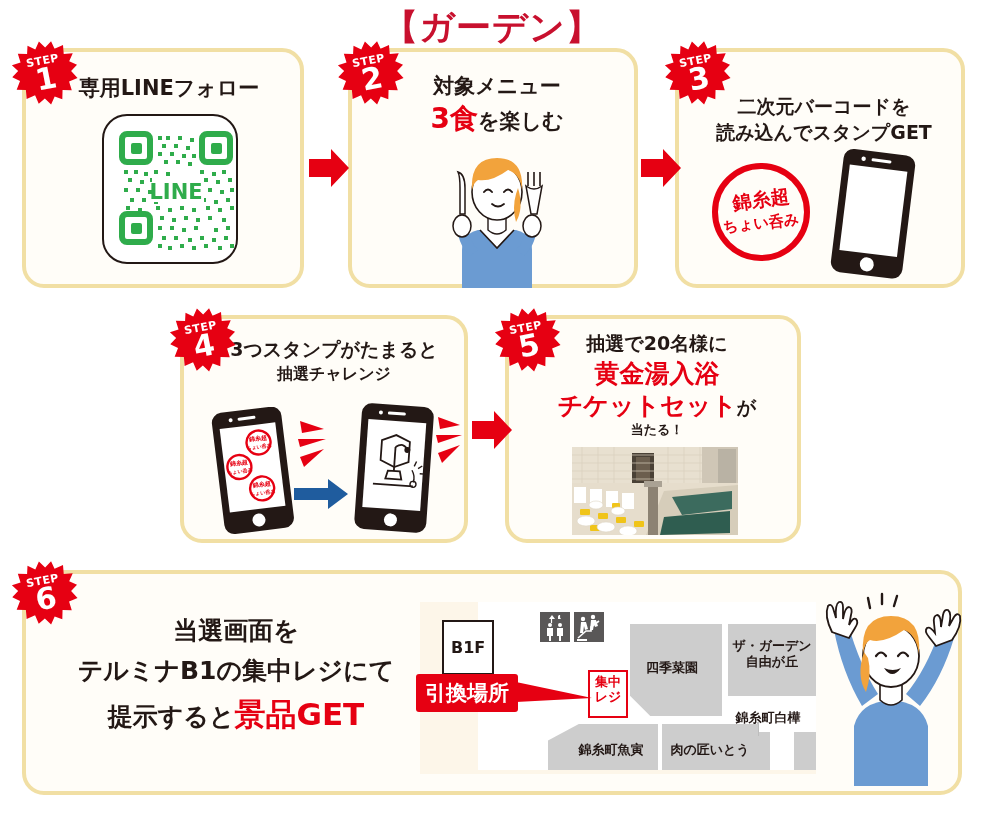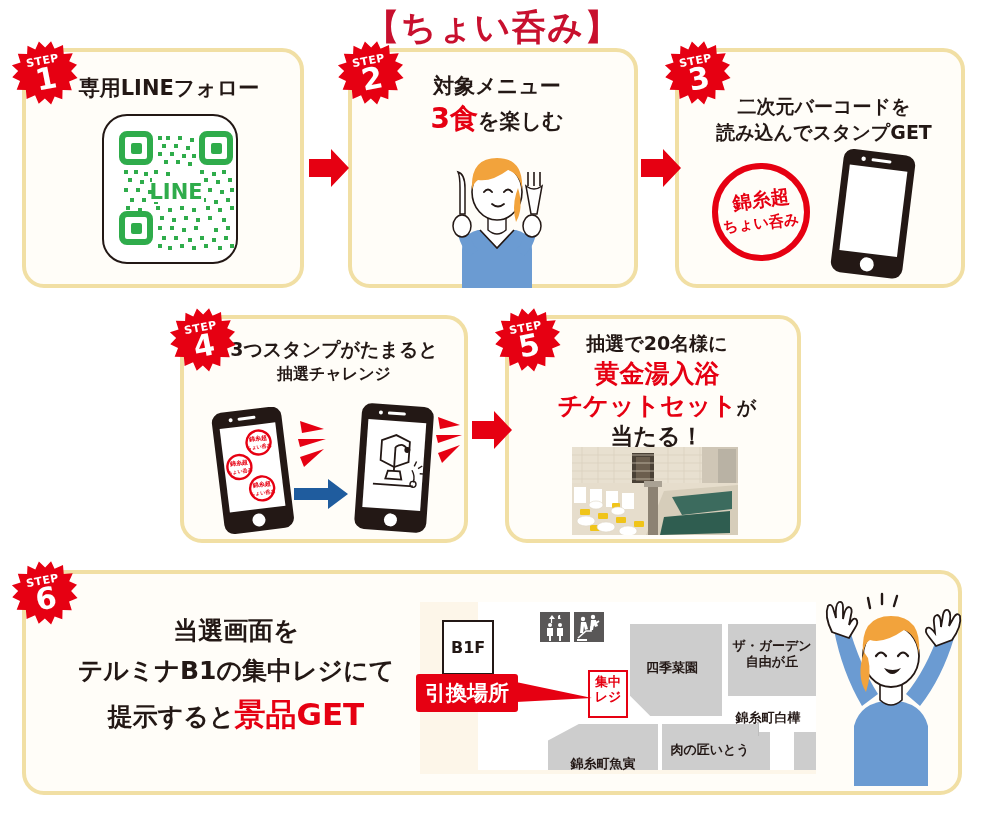--- a/index.html
+++ b/index.html
@@ -81,21 +81,21 @@
     font-family:"DejaVu Sans","Liberation Sans",sans-serif;
   }
   .stamp-txt{
     position:absolute;color:#e60012;font-weight:bold;text-align:center;
     font-family:"DejaVu Sans","Liberation Sans",sans-serif;line-height:1.05;
   }
 </style>
 </head>
 <body>
 
-<div id="title">【ちょい呑み】</div>
+<div id="title">【ガーデン】</div>
 
 <div class="card" style="left:22px;top:48px;width:282px;height:240px;">
   <div class="card-inner">
 
     <div class="headline" style="left:20px;top:22px;width:246px;font-size:21px;">専用LINEフォロー</div>
 
     <div class="qrbox" style="left:76px;top:62px;width:136px;height:150px;border-radius:25px;">
       <svg width="144" height="146" viewBox="0 0 144 146" style="position:absolute;left:0;top:0;">
         <g fill="#2fac4b">
 
@@ -374,21 +374,21 @@
   </svg>
 </div>
 
 <div class="card" style="left:505px;top:315px;width:296px;height:228px;">
   <div class="card-inner">
     <div class="headline" style="left:14px;top:12px;width:268px;font-size:19px;">抽選で20名様に</div>
     <div class="headline hl-red" style="left:14px;top:38px;width:268px;font-size:25px;">黄金湯入浴</div>
     <div class="headline" style="left:10px;top:70px;width:276px;font-size:25px;">
       <span class="hl-red">チケットセット</span><span style="font-size:19px;">が</span>
     </div>
-    <div class="headline" style="left:14px;top:102px;width:268px;font-size:23px;">当たる！</div>
+    <div class="headline" style="left:14px;top:102px;width:268px;font-size:13px;">当たる！</div>
 
     <div style="position:absolute;left:63px;top:128px;width:166px;height:88px;overflow:hidden;">
       <svg width="166" height="88" viewBox="0 0 166 88">
         <rect width="166" height="88" fill="#efe7d8"></rect>
 
         <rect x="0" y="0" width="166" height="36" fill="#e8e0d0"></rect>
         <rect x="60" y="6" width="22" height="30" fill="#4a4136"></rect>
         <rect x="64" y="10" width="14" height="24" fill="#6b5e4e"></rect>
 
         <g stroke="#d8cfbd" stroke-width="0.7">
@@ -493,21 +493,21 @@
       <div class="shop" style="left:308px;top:22px;width:88px;height:72px;"></div>
       <div class="shop-label" style="left:306px;top:36px;width:92px;white-space:pre-line;"><span>ザ・ガーデン
 自由が丘</span></div>
 
       <div class="shop-label" style="left:300px;top:108px;width:96px;">錦糸町白樺</div>
       <div class="shop" style="left:326px;top:130px;width:24px;height:38px;"></div>
       <div class="shop" style="left:374px;top:130px;width:22px;height:38px;"></div>
       <div style="position:absolute;left:337px;top:120px;width:2px;height:14px;background:#bdbdbd;"></div>
 
       <div class="shop" style="left:128px;top:122px;width:110px;height:46px;clip-path:polygon(0 36%,28% 0,100% 0,100% 100%,0 100%);"></div>
-      <div class="shop-label" style="left:128px;top:154px;width:110px;">錦糸町魚寅</div>
+      <div class="shop-label" style="left:128px;top:140px;width:110px;padding-left:8px;">錦糸町魚寅</div>
 
       <div class="shop" style="left:242px;top:122px;width:96px;height:46px;"></div>
       <div class="shop-label" style="left:242px;top:140px;width:96px;">肉の匠いとう</div>
 
       <div class="regbox" style="left:168px;top:68px;width:40px;height:48px;">
         <span>集中</span><br>
         <span>レジ</span>
       </div>
 
       <svg style="position:absolute;left:96px;top:74px;" width="78" height="34" viewBox="0 0 78 34">

